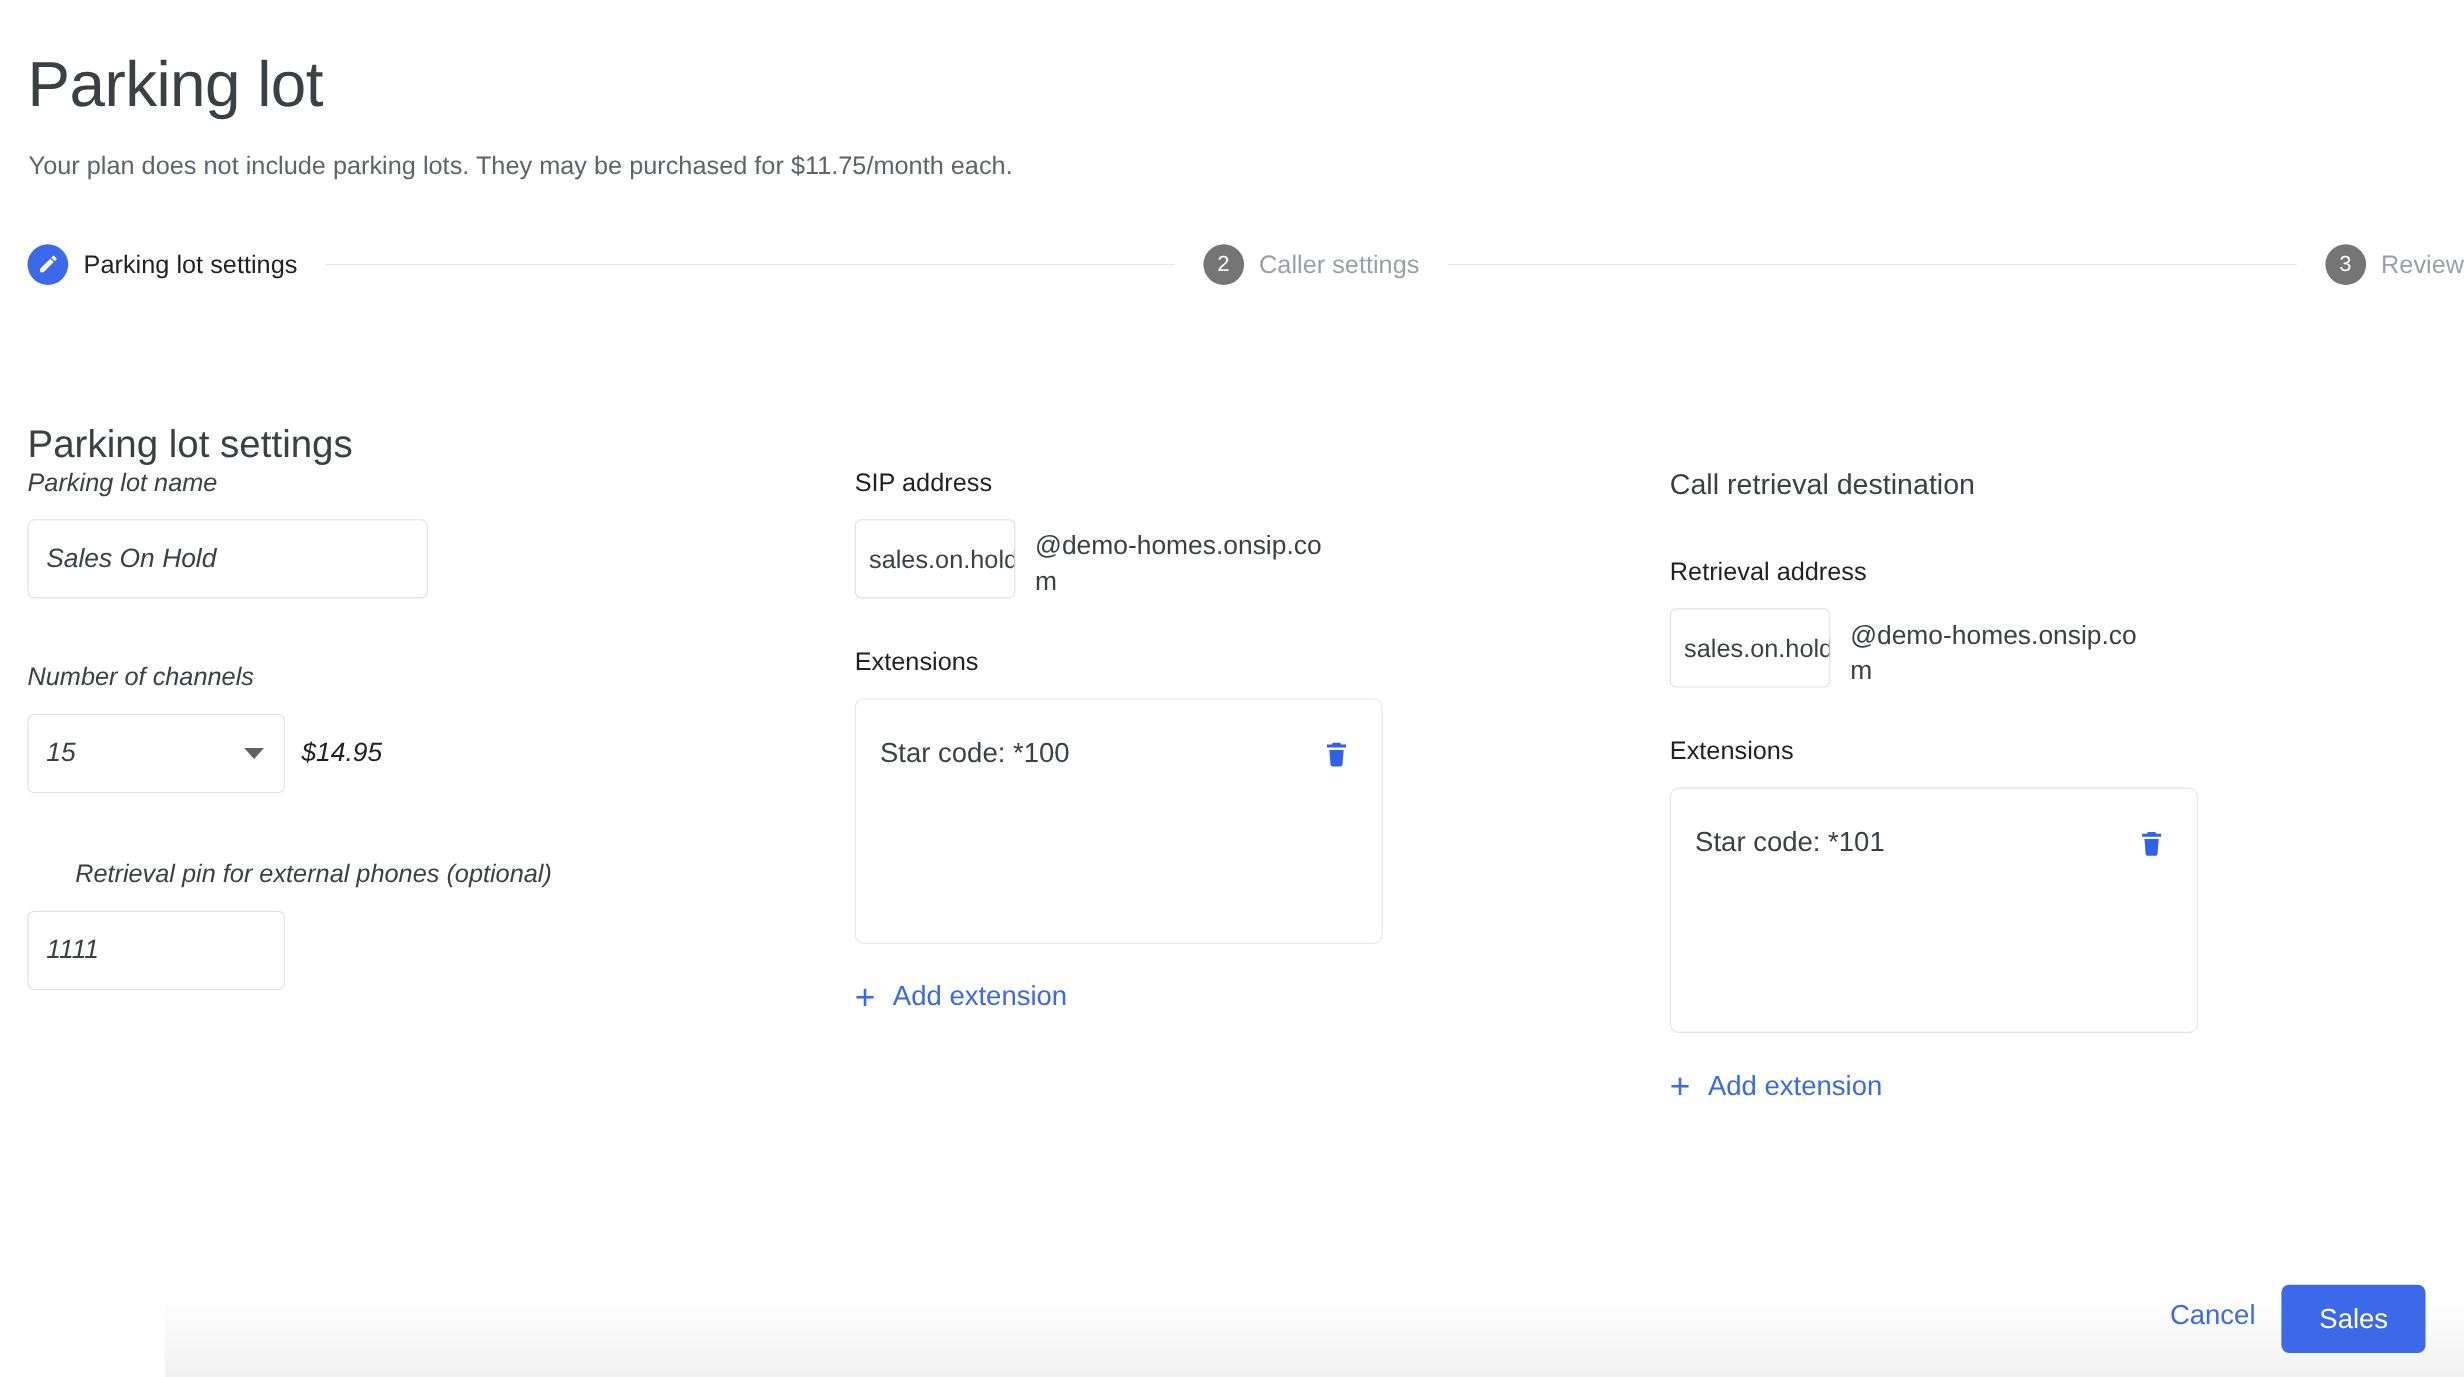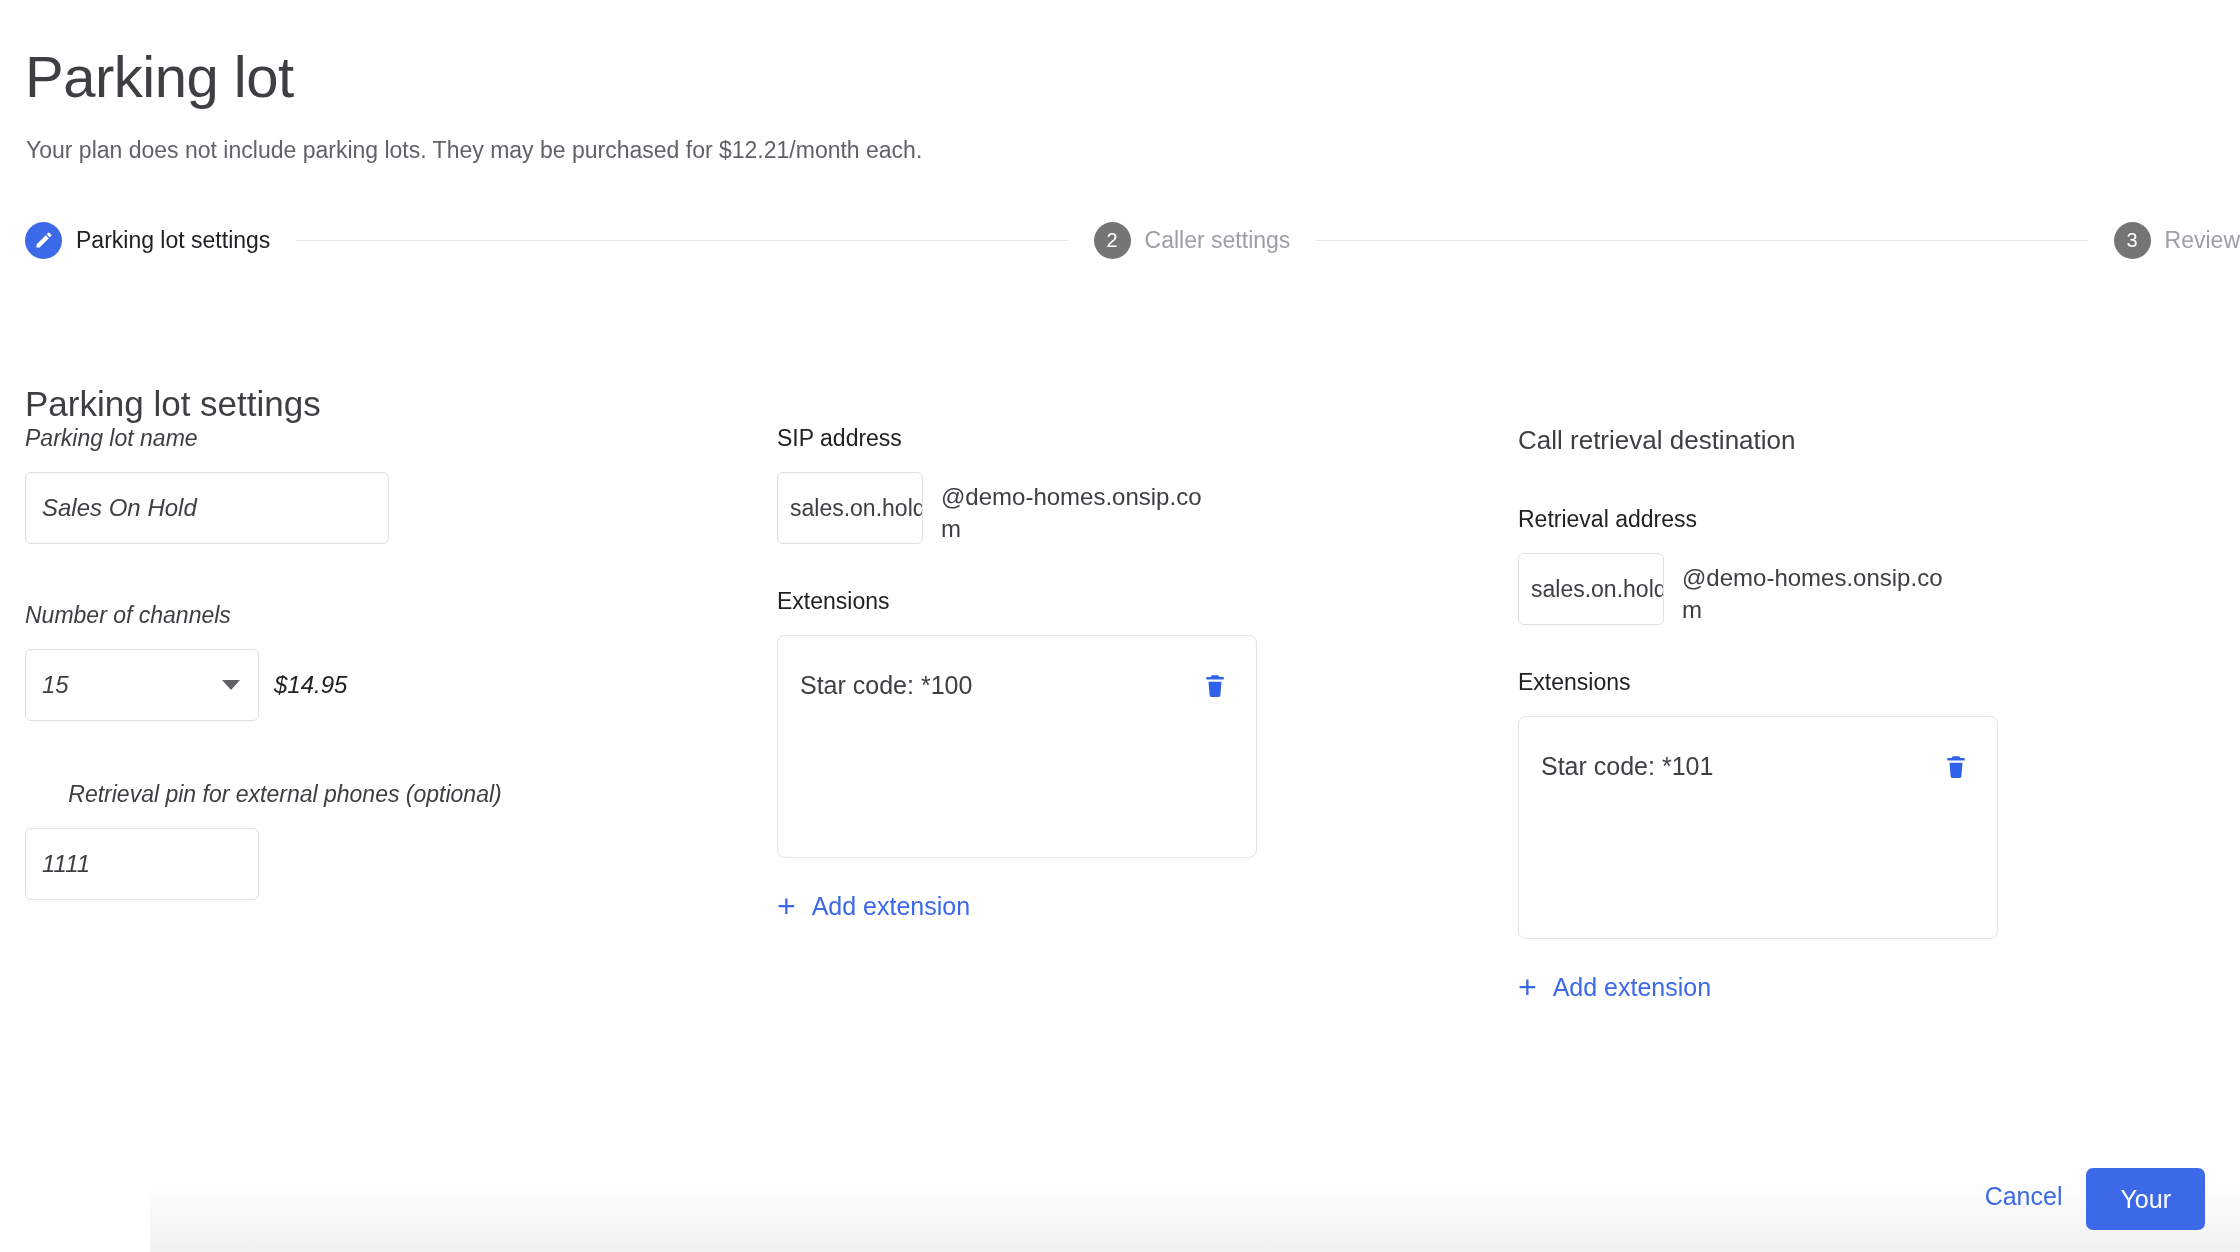--- a/index.html
+++ b/index.html
@@ -307,21 +307,21 @@
     border-radius: 7px;
     cursor: pointer;
   }
 </style>
 </head>
 <body>
 
 <div class="page">
 
   <h1 class="page-title">Parking lot</h1>
-  <div class="page-subtitle">Your plan does not include parking lots. They may be purchased for $12.21/month each.</div>
+  <div class="page-subtitle">Your plan does not include parking lots. They may be purchased for $11.75/month each.</div>
 
   <div class="stepper">
 
     <div class="step">
       <span class="step-circle active">
         <svg width="20" height="20" viewBox="0 0 24 24" fill="#ffffff" aria-hidden="true">
           <path d="M3 17.25V21h3.75L17.81 9.94l-3.75-3.75L3 17.25zM20.71 7.04a1 1 0 0 0 0-1.41l-2.34-2.34a1 1 0 0 0-1.41 0l-1.83 1.83 3.75 3.75 1.83-1.83z"></path>
         </svg>
       </span>
       <span class="step-label active">Parking lot settings</span>
@@ -427,16 +427,16 @@
     <div class="add-link">
       <span class="add-plus">+</span>
       <span class="add-text">Add extension</span>
     </div>
 
   </div>
 
   <div class="bottom-shadow"></div>
   <div class="bottom-bar">
     <button class="btn-cancel">Cancel</button>
-    <button class="btn-next">Your</button>
+    <button class="btn-next">Sales</button>
   </div>
 
 </div>
 
 </body></html>

